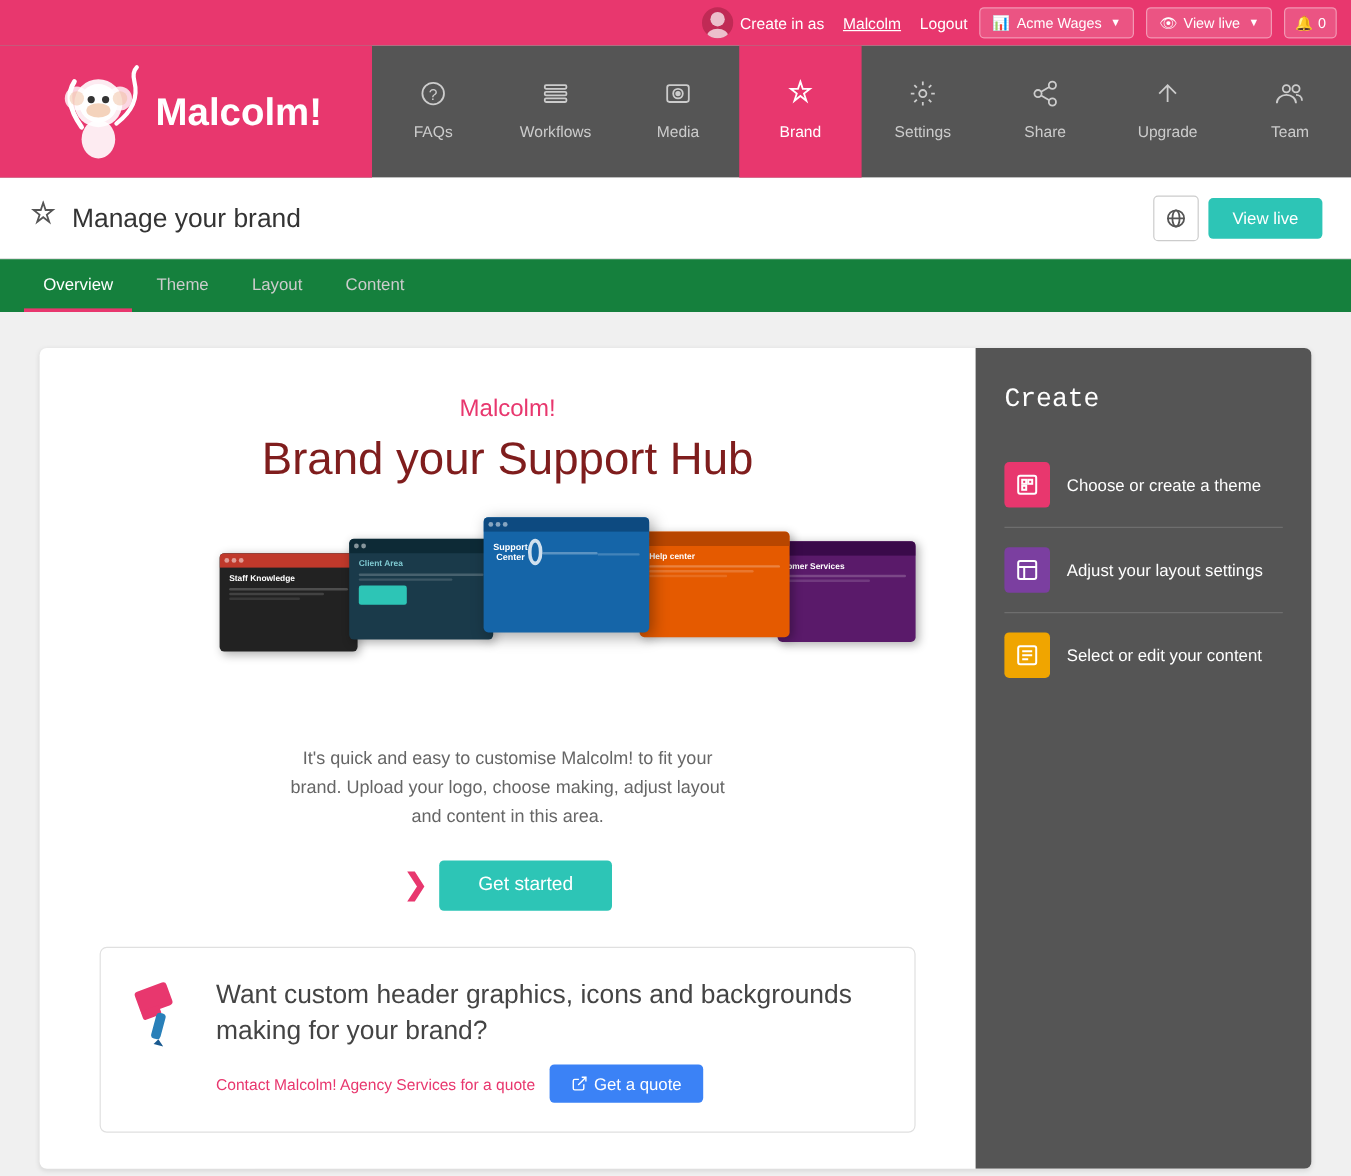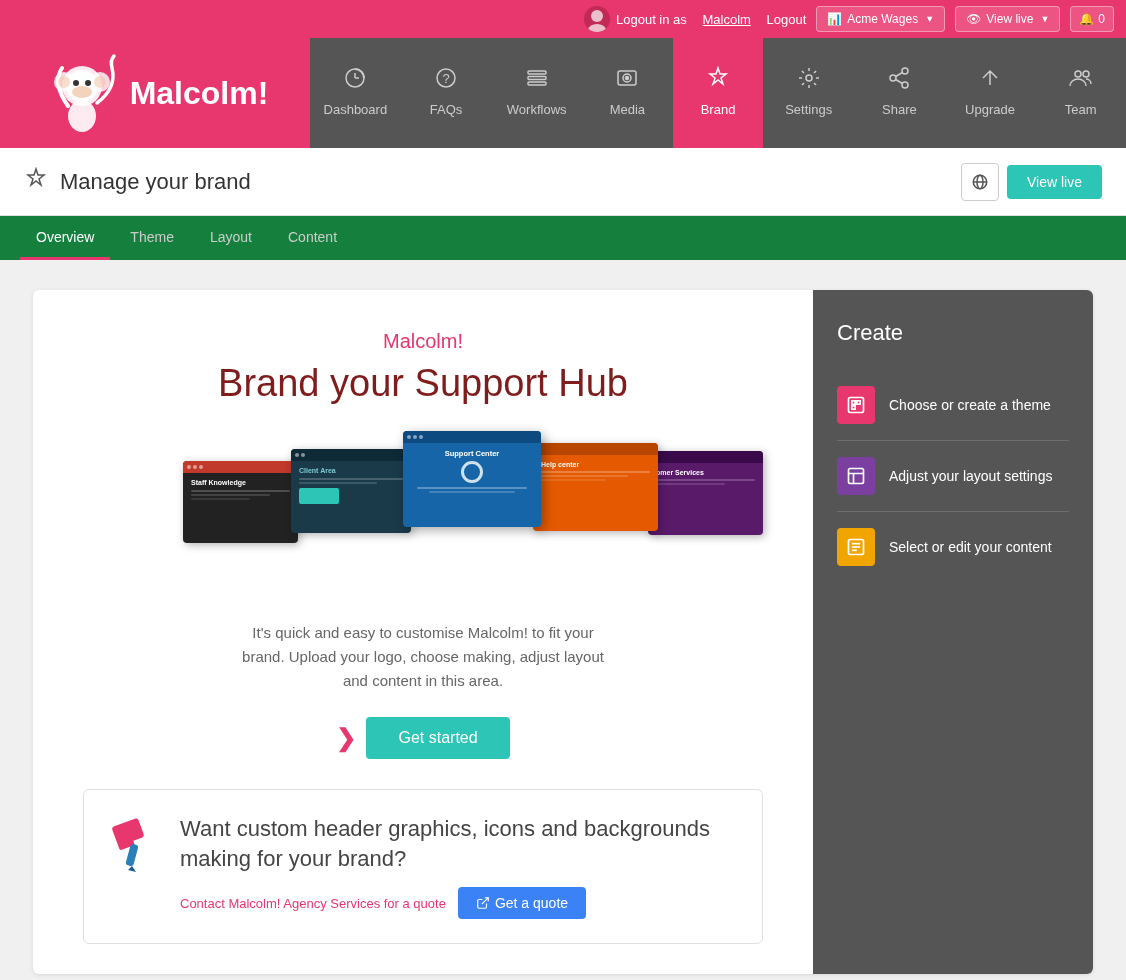--- a/index.html
+++ b/index.html
@@ -310,20 +310,21 @@
       width: 280px;
       background: #555;
       flex-shrink: 0;
       padding: 30px 24px;
     }
     .create-title {
       color: white;
       font-size: 22px;
       font-weight: 300;
       margin-bottom: 24px;
+      font-family: Liberation Mono, monospace;
     }
     .create-item {
       display: flex;
       align-items: center;
       gap: 14px;
       padding: 16px 0;
       border-bottom: 1px solid rgba(255,255,255,0.15);
       cursor: pointer;
     }
     .create-item:last-child { border-bottom: none; }
@@ -350,21 +351,21 @@
 <body>
 
 <div class="top-bar">
   <div class="top-bar-user">
     <div class="avatar">
       <svg width="26" height="26" viewBox="0 0 26 26">
         <circle cx="13" cy="10" r="6" fill="#fff" opacity="0.7"></circle>
         <ellipse cx="13" cy="24" rx="9" ry="6" fill="#fff" opacity="0.7"></ellipse>
       </svg>
     </div>
-    <span>Logout in as</span>&nbsp;<span class="username">Malcolm</span>
+    <span>Create in as</span>&nbsp;<span class="username">Malcolm</span>
     &nbsp;
     <span class="logout-btn">Logout</span>
   </div>
   <button class="top-bar-btn">
     <span>📊</span>
     <span>Acme Wages</span>
     <span class="chevron">▼</span>
   </button>
   <button class="top-bar-btn">
     <span>👁</span>
@@ -400,31 +401,20 @@
         <circle cx="58" cy="34" r="6" fill="#f0c0a0" opacity="0.5"></circle>
       </svg>
       <span>Malcolm!</span>
     </div>
   </div>
   <div class="nav-items">
     <a class="nav-item">
       <span class="nav-item-icon">
         <svg width="24" height="24" viewBox="0 0 24 24" fill="none" stroke="currentColor" stroke-width="1.5">
           <circle cx="12" cy="12" r="9"></circle>
-            <path d="M12 3 A9 9 0 0 1 21 12" stroke-width="2"></path>
-          <line x1="12" y1="12" x2="12" y2="7"></line>
-            <line x1="12" y1="12" x2="16" y2="12"></line>
-        </svg>
-      </span>
-      <span>Dashboard</span>
-    </a>
-    <a class="nav-item">
-      <span class="nav-item-icon">
-        <svg width="24" height="24" viewBox="0 0 24 24" fill="none" stroke="currentColor" stroke-width="1.5">
-          <circle cx="12" cy="12" r="9"></circle>
             <text x="12" y="17" text-anchor="middle" font-size="13" fill="currentColor" stroke="none">?</text>
         </svg>
       </span>
       <span>FAQs</span>
     </a>
     <a class="nav-item">
       <span class="nav-item-icon">
         <svg width="24" height="24" viewBox="0 0 24 24" fill="none" stroke="currentColor" stroke-width="1.5">
           <rect x="3" y="5" width="18" height="3" rx="1"></rect>
             <rect x="3" y="10.5" width="18" height="3" rx="1"></rect>
@@ -563,21 +553,21 @@
             <div style="width:40px;height:16px;background:#2dc5b6;border-radius:2px;margin-top:4px;"></div>
           </div>
         </div>
 
         <div style="position:absolute; left:220px; top:0px; z-index:5; width:138px; height:96px; background:#1565a8; border-radius:4px; box-shadow:3px 3px 12px rgba(0,0,0,0.35); overflow:hidden;">
           <div style="height:12px;background:#0d4a80;display:flex;align-items:center;padding:0 4px;gap:2px;">
             <div style="width:4px;height:4px;border-radius:50%;background:rgba(255,255,255,0.5);"></div>
             <div style="width:4px;height:4px;border-radius:50%;background:rgba(255,255,255,0.5);"></div>
             <div style="width:4px;height:4px;border-radius:50%;background:rgba(255,255,255,0.5);"></div>
           </div>
-          <div style="padding:6px 8px; display:flex; flex-direction:column; align-items:center;">
+          <div style="padding:6px 8px; display:flex; flex-direction:row; align-items:center;">
             <div style="color:white;font-size:7.5px;font-weight:bold;margin-bottom:3px; text-align:center;">Support Center</div>
             <div style="width:22px;height:22px;border-radius:50%;border:3px solid rgba(255,255,255,0.8);margin-bottom:4px;"></div>
             <div style="height:2px;background:rgba(255,255,255,0.3);margin-bottom:2px;border-radius:1px;width:90%;"></div>
             <div style="height:2px;background:rgba(255,255,255,0.2);border-radius:1px;width:70%;"></div>
           </div>
         </div>
 
         <div style="position:absolute; left:350px; top:12px; z-index:4; width:125px; height:88px; background:#e55a00; border-radius:4px; box-shadow:2px 2px 8px rgba(0,0,0,0.3); overflow:hidden;">
           <div style="height:12px;background:#b84600;display:flex;align-items:center;padding:0 4px;gap:2px;">
             <div style="width:4px;height:4px;border-radius:50%;background:rgba(255,255,255,0.5);"></div>

